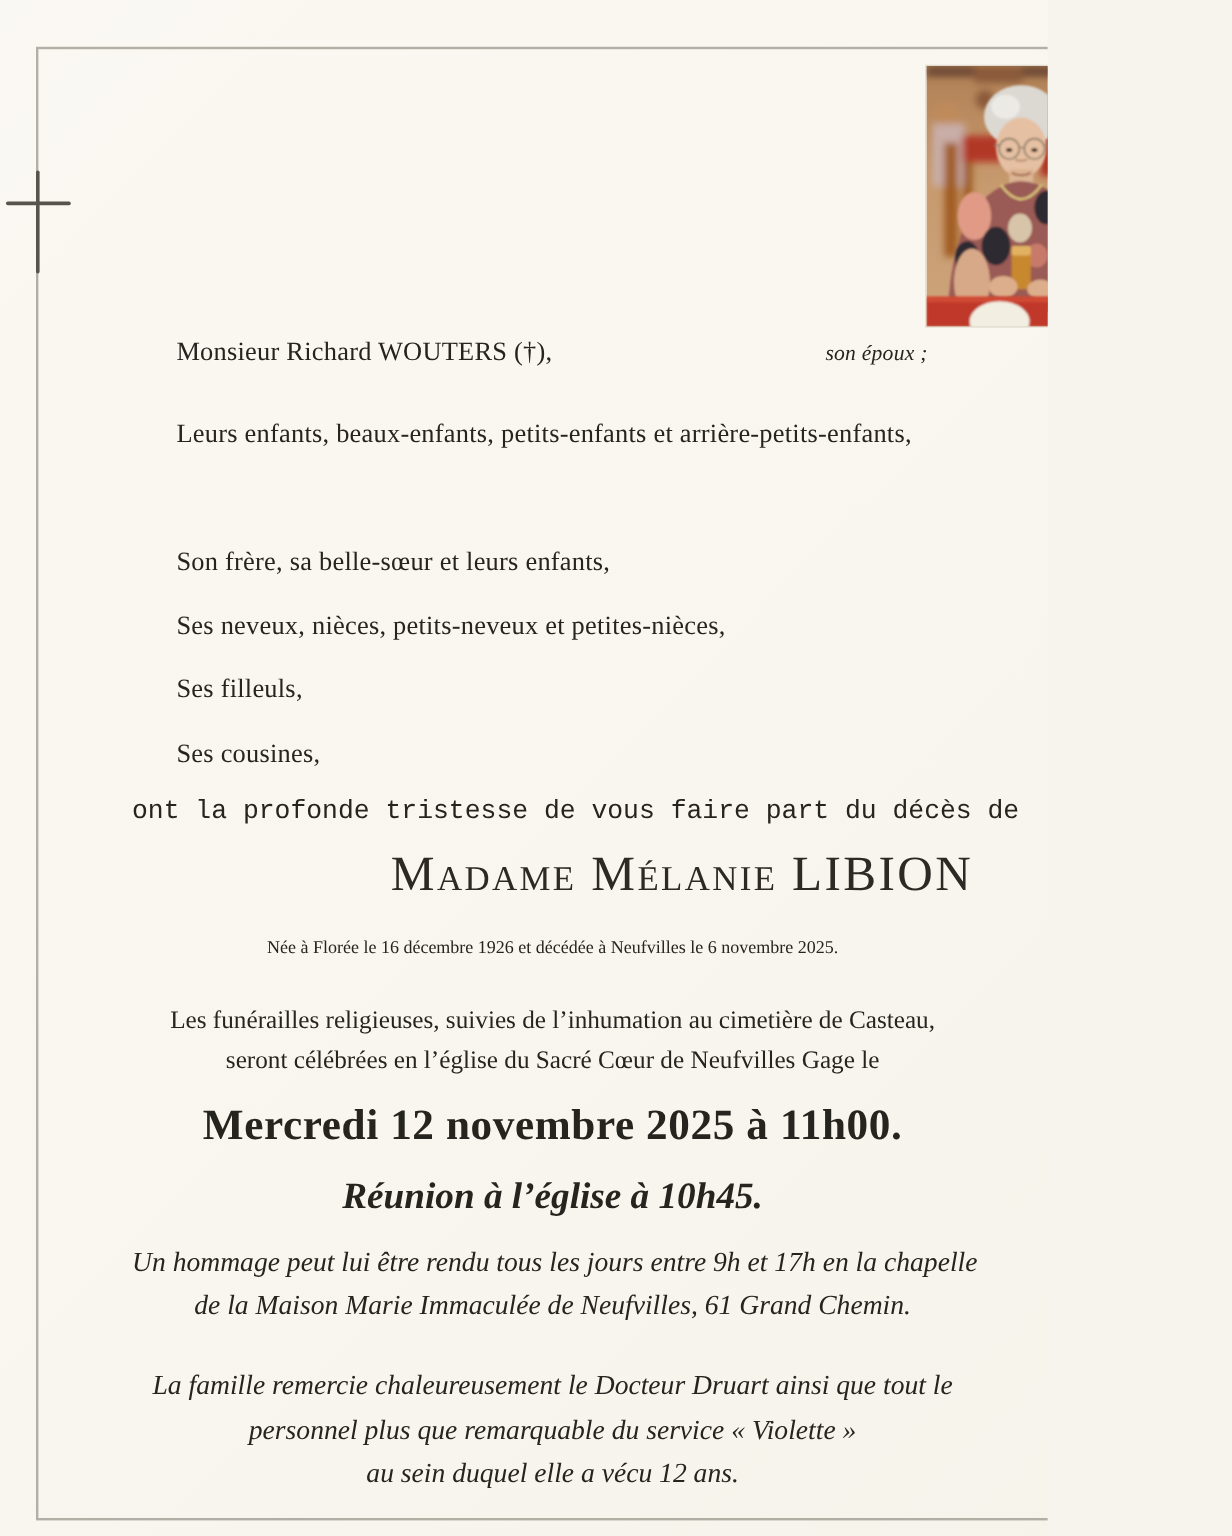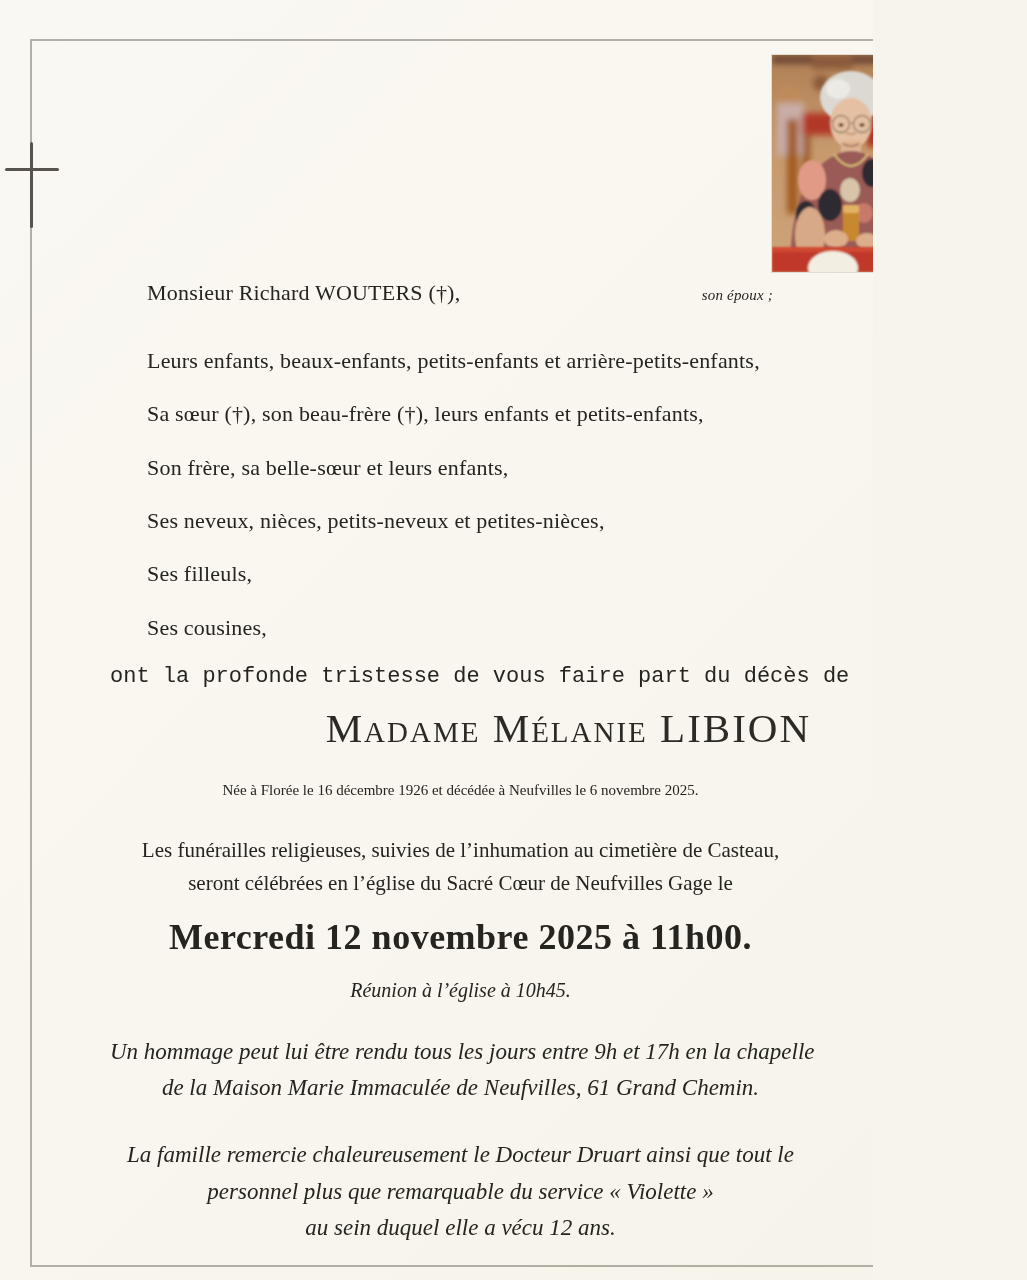--- a/index.html
+++ b/index.html
@@ -61,21 +61,21 @@
     letter-spacing: 0.2px;
     white-space: nowrap;
   }
   .row-spouse {
     display: flex;
     justify-content: space-between;
     align-items: baseline;
   }
   .relation {
     font-style: italic;
-    font-size: 15px;
+    font-size: 18px;
   }
   .center-line {
     position: absolute;
     left: 110px;
     right: 62px;
     text-align: center;
     white-space: nowrap;
     line-height: 1.25;
   }
   .intro       { font-size: 22px; font-family: Liberation Mono, monospace; }
@@ -83,21 +83,21 @@
     font-size: 41px;
     font-variant: small-caps;
     letter-spacing: 2px;
     color: #2c2a25;
     text-align: right;
   }
   .dates       { font-size: 15px; }
   .funeral     { font-size: 21px; }
   .datetime    { font-size: 36px; font-weight: bold; letter-spacing: 0.5px; }
   .ital        { font-style: italic; font-size: 23px; }
-  .ital-strong { font-style: italic; font-size: 20px; font-weight: 400; }
+  .ital-strong { font-style: italic; font-size: 31px; font-weight: 700; }
 </style>
 </head>
 <body>
 
 <div class="page">
 
   <div class="frame"></div>
 
   <div class="cross-v"></div>
   <div class="cross-h"></div>
@@ -168,21 +168,20 @@
       <rect x="0" y="192" width="158" height="5" fill="#d04a32"></rect>
       <ellipse cx="61" cy="213" rx="25" ry="17" fill="#f2eee2"></ellipse>
     </g>
   </svg>
 
   <div class="line row-spouse" style="top:279px">
     <span>Monsieur Richard WOUTERS (†),</span>
     <span class="relation">son époux ;</span>
   </div>
   <div class="line" style="top:347px">Leurs enfants, beaux-enfants, petits-enfants et arrière-petits-enfants,</div>
-  <div class="line" style="top:400px">Sa sœur (†), son beau-frère (†), leurs enfants et petits-enfants,</div>
   <div class="line" style="top:454px">Son frère, sa belle-sœur et leurs enfants,</div>
   <div class="line" style="top:507px">Ses neveux, nièces, petits-neveux et petites-nièces,</div>
   <div class="line" style="top:560px">Ses filleuls,</div>
   <div class="line" style="top:614px">Ses cousines,</div>
 
   <div class="center-line intro" style="top:663px">ont la profonde tristesse de vous faire part du décès de</div>
 
   <div class="center-line name" style="top:703px">Madame Mélanie LIBION</div>
 
   <div class="center-line dates" style="top:781px">Née à Florée le 16 décembre 1926 et décédée à Neufvilles le 6 novembre 2025.</div>

